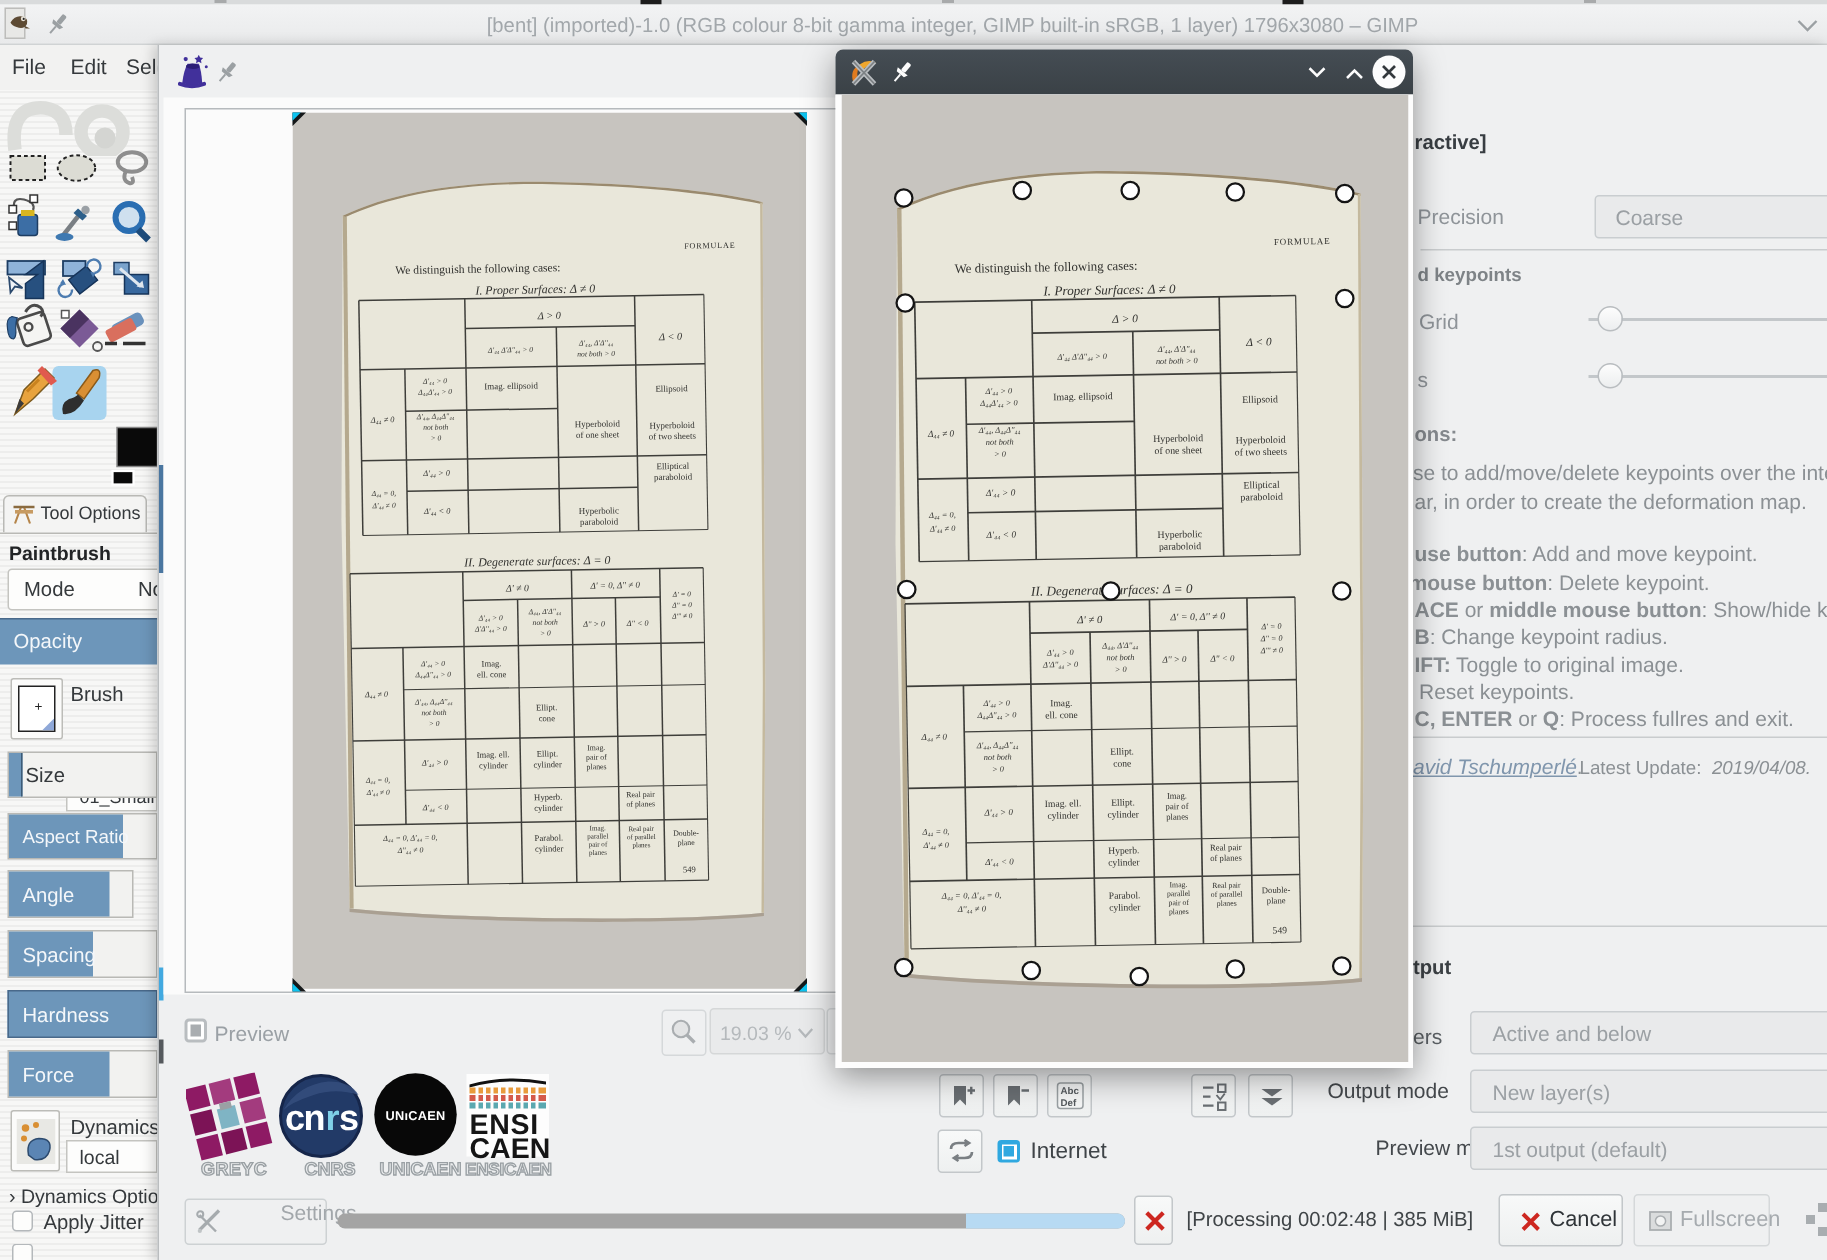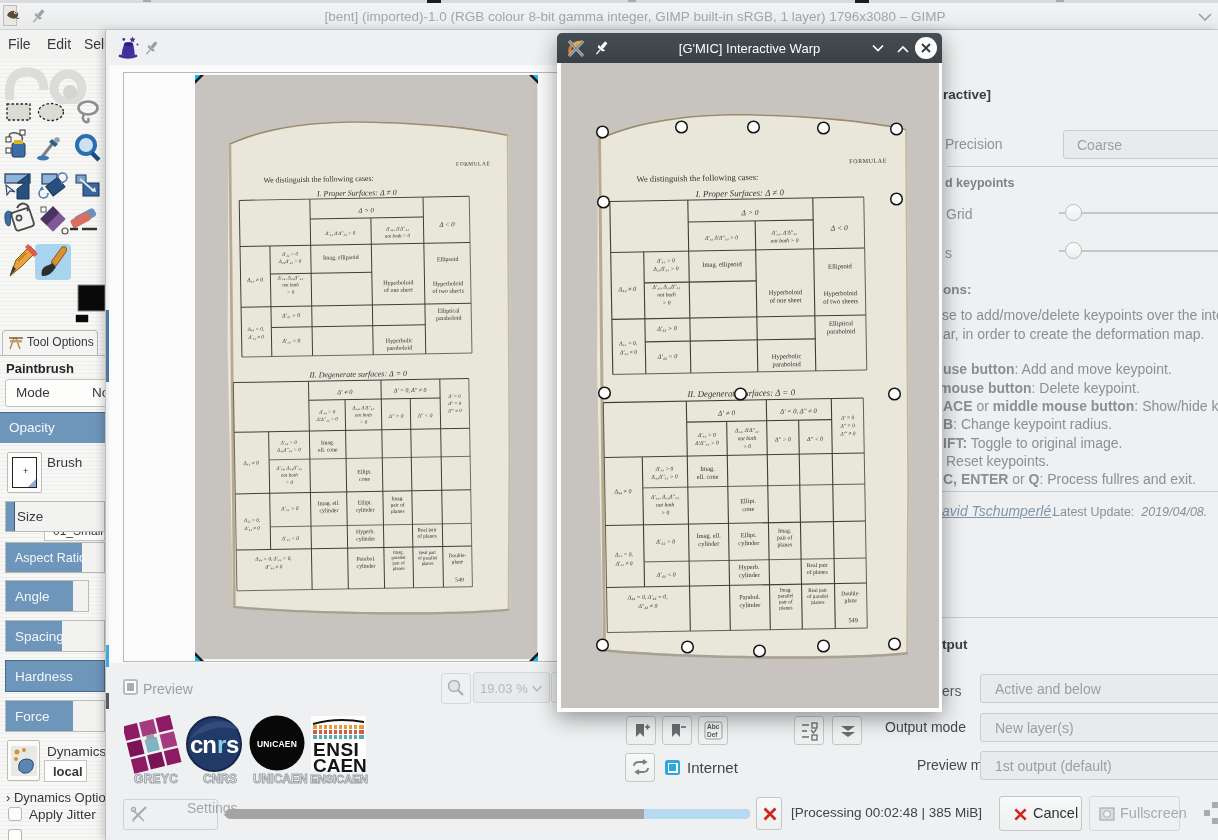--- a/index.html
+++ b/index.html
@@ -197,21 +197,21 @@
   <div class="abs" style="left:7px;top:710px;width:33px;height:41px;background:#fbfbfa;border:1px solid #bcbcb8;border-radius:2px;">
     <svg class="abs" style="left:3px;top:5px;" width="26" height="30" viewBox="0 0 26 30">
       <rect x="0" y="0" width="26" height="30" fill="#e8e8e4"></rect>
       <circle cx="6" cy="6" r="2.5" fill="#d98f33"></circle>
         <circle cx="13" cy="4" r="2" fill="#d98f33"></circle>
         <circle cx="5" cy="13" r="2" fill="#d98f33"></circle>
       <path d="M8 24 Q6 14 15 13 Q24 13 22 21 Q20 28 12 27 Z" fill="#5b85b4" stroke="#2c4a6e"></path>
     </svg>
   </div>
   <div class="abs" style="left:47px;top:714px;font-size:13.5px;color:#35393c;">Dynamics</div>
-  <div class="abs" style="left:44px;top:730px;width:43px;height:22px;background:#fdfdfc;border:1px solid #c4c4c0;font-weight:bold;">
+  <div class="abs" style="left:44px;top:730px;width:61px;height:22px;background:#fdfdfc;border:1px solid #c4c4c0;">
     <span style="position:absolute;left:8px;top:3px;font-size:13px;color:#35393c;">local</span>
   </div>
   <div class="abs" style="left:6px;top:760px;font-size:13px;color:#35393c;">› Dynamics Optio</div>
   <div class="abs" style="left:8px;top:777px;width:14px;height:14px;background:#fdfdfc;border:1px solid #b4b8bb;border-radius:3px;"></div>
   <div class="abs" style="left:29px;top:777px;font-size:13.5px;color:#35393c;">Apply Jitter</div>
   <div class="abs" style="left:8px;top:799px;width:14px;height:11px;background:#fdfdfc;border:1px solid #b4b8bb;border-radius:3px 3px 0 0;border-bottom:none;"></div>
 </div>
 
 <div class="abs" id="gmic" style="left:105px;top:30px;width:1113px;height:810px;background:#eff0f1;overflow:hidden;border-left:1px solid #babdbf;box-shadow:-3px 0 8px rgba(0,0,0,0.18);">
 
@@ -473,21 +473,20 @@
       <path d="M4 4 L18 19 M18 4 L4 19" stroke="#b9bdc0" stroke-width="3.2"></path>
       <path d="M4 4 L18 19 M18 4 L4 19" stroke="#7c8184" stroke-width="1.2"></path>
     </svg>
     <svg class="abs" style="left:37px;top:7px;" width="15" height="17" viewBox="0 0 15 17">
       <g fill="#fcfcfc" transform="rotate(40 7.5 8)">
           <rect x="5.8" y="0.5" width="3.4" height="7" rx="1"></rect>
           <path d="M3.2 7.5 L11.8 7.5 L10.6 10 L4.4 10 Z"></path>
           <rect x="6.9" y="10" width="1.3" height="6"></rect>
         </g>
     </svg>
-    <div class="abs" style="left:0;top:8px;width:385px;text-align:center;color:#fcfcfc;font-size:13px;">[G'MIC] Interactive Warp</div>
     <svg class="abs" style="left:314px;top:11px;" width="14" height="10" viewBox="0 0 14 10">
         <path d="M2 1.5 L7 6.5 L12 1.5" stroke="#fcfcfc" stroke-width="1.7" fill="none"></path>
       </svg>
     <svg class="abs" style="left:339px;top:11px;" width="14" height="10" viewBox="0 0 14 10">
         <path d="M2 8 L7 3 L12 8" stroke="#fcfcfc" stroke-width="1.7" fill="none"></path>
       </svg>
     <svg class="abs" style="left:357px;top:3px;" width="24" height="24" viewBox="0 0 24 24">
       <circle cx="12" cy="12" r="11" fill="#fcfcfc"></circle>
       <path d="M8 8 L16 16 M16 8 L8 16" stroke="#33383c" stroke-width="1.8"></path>
     </svg>

